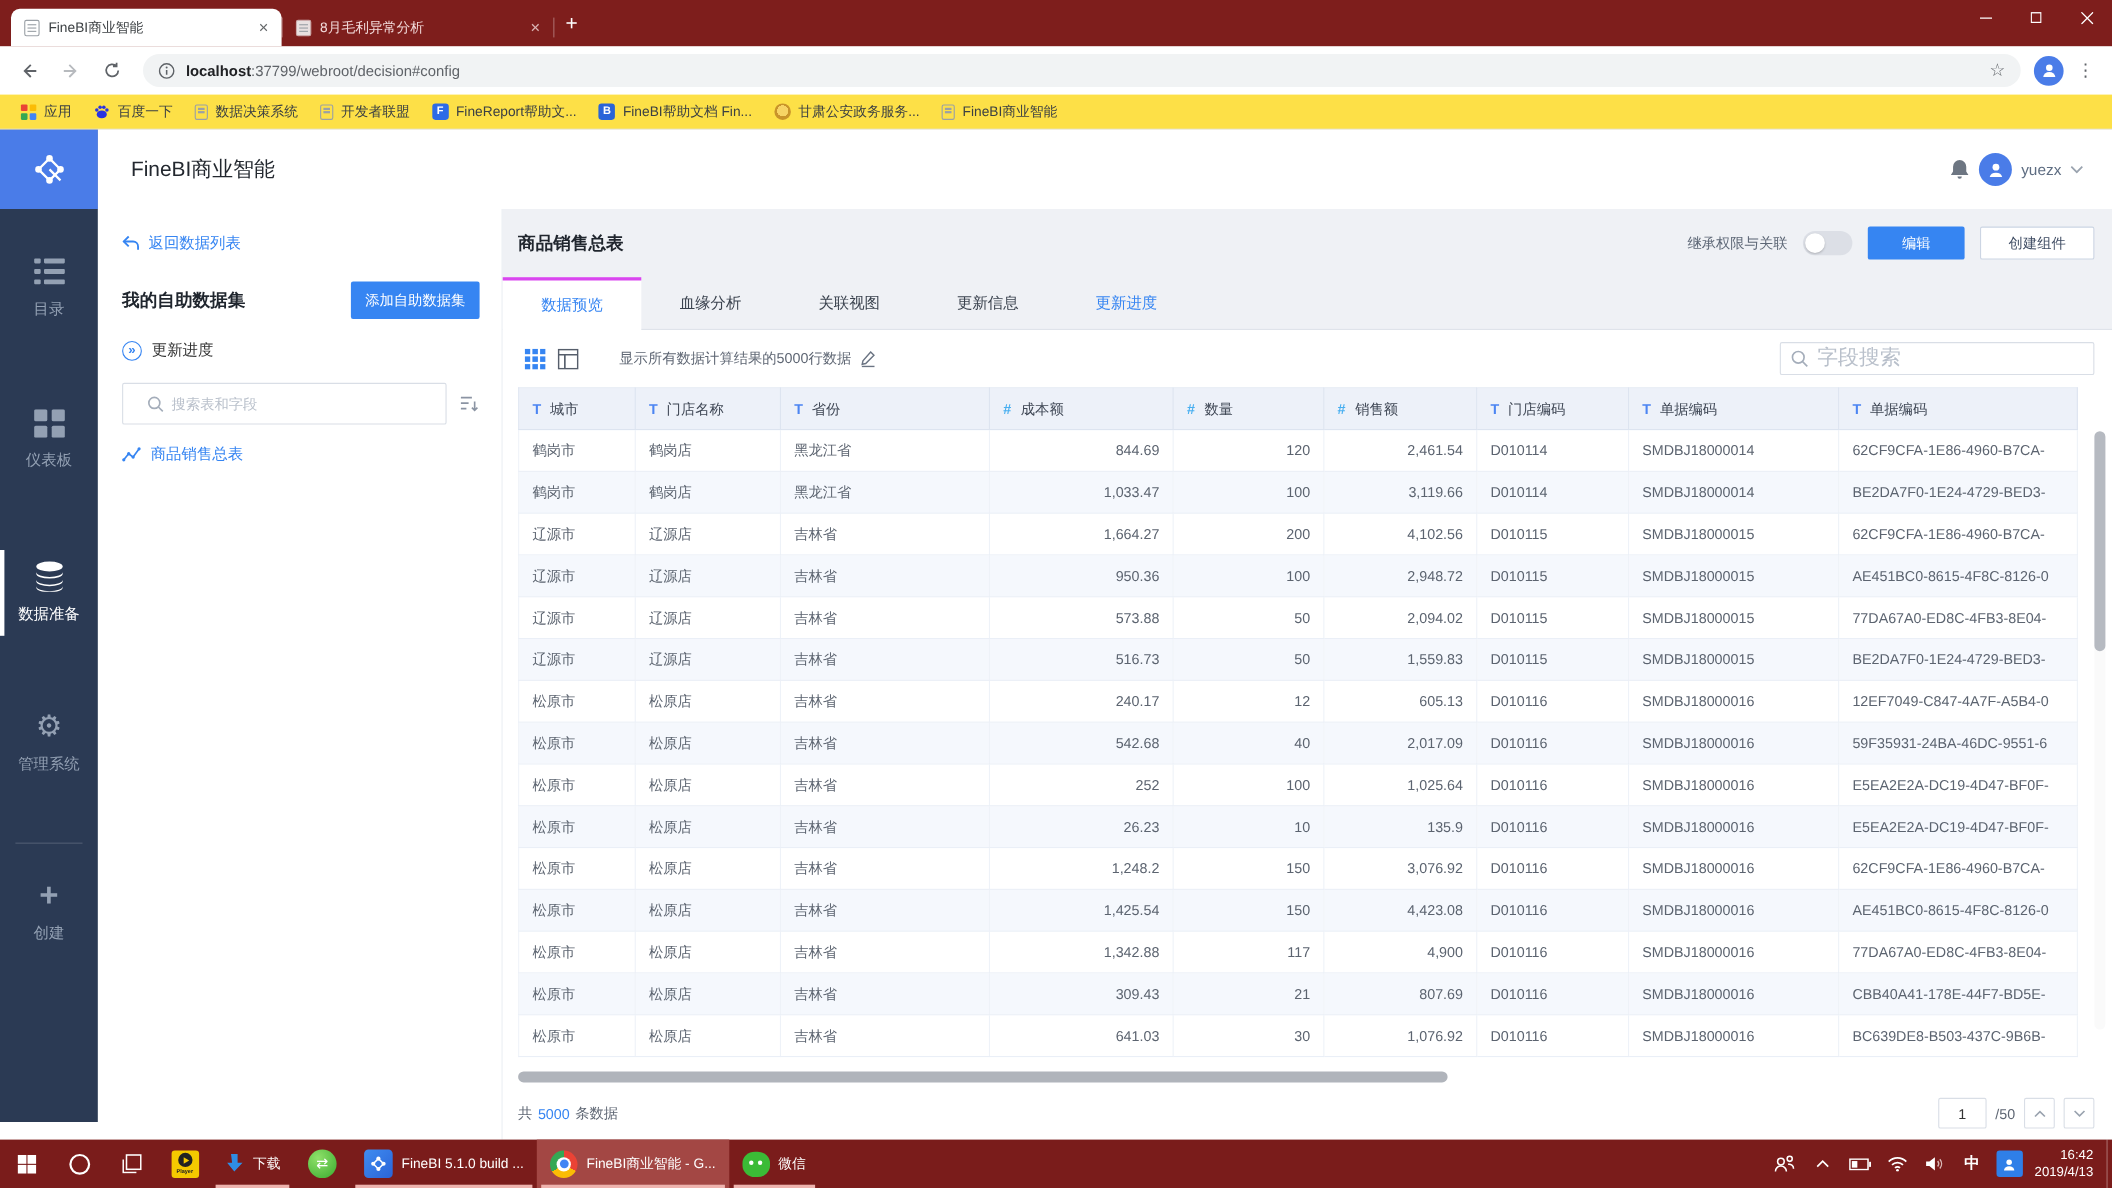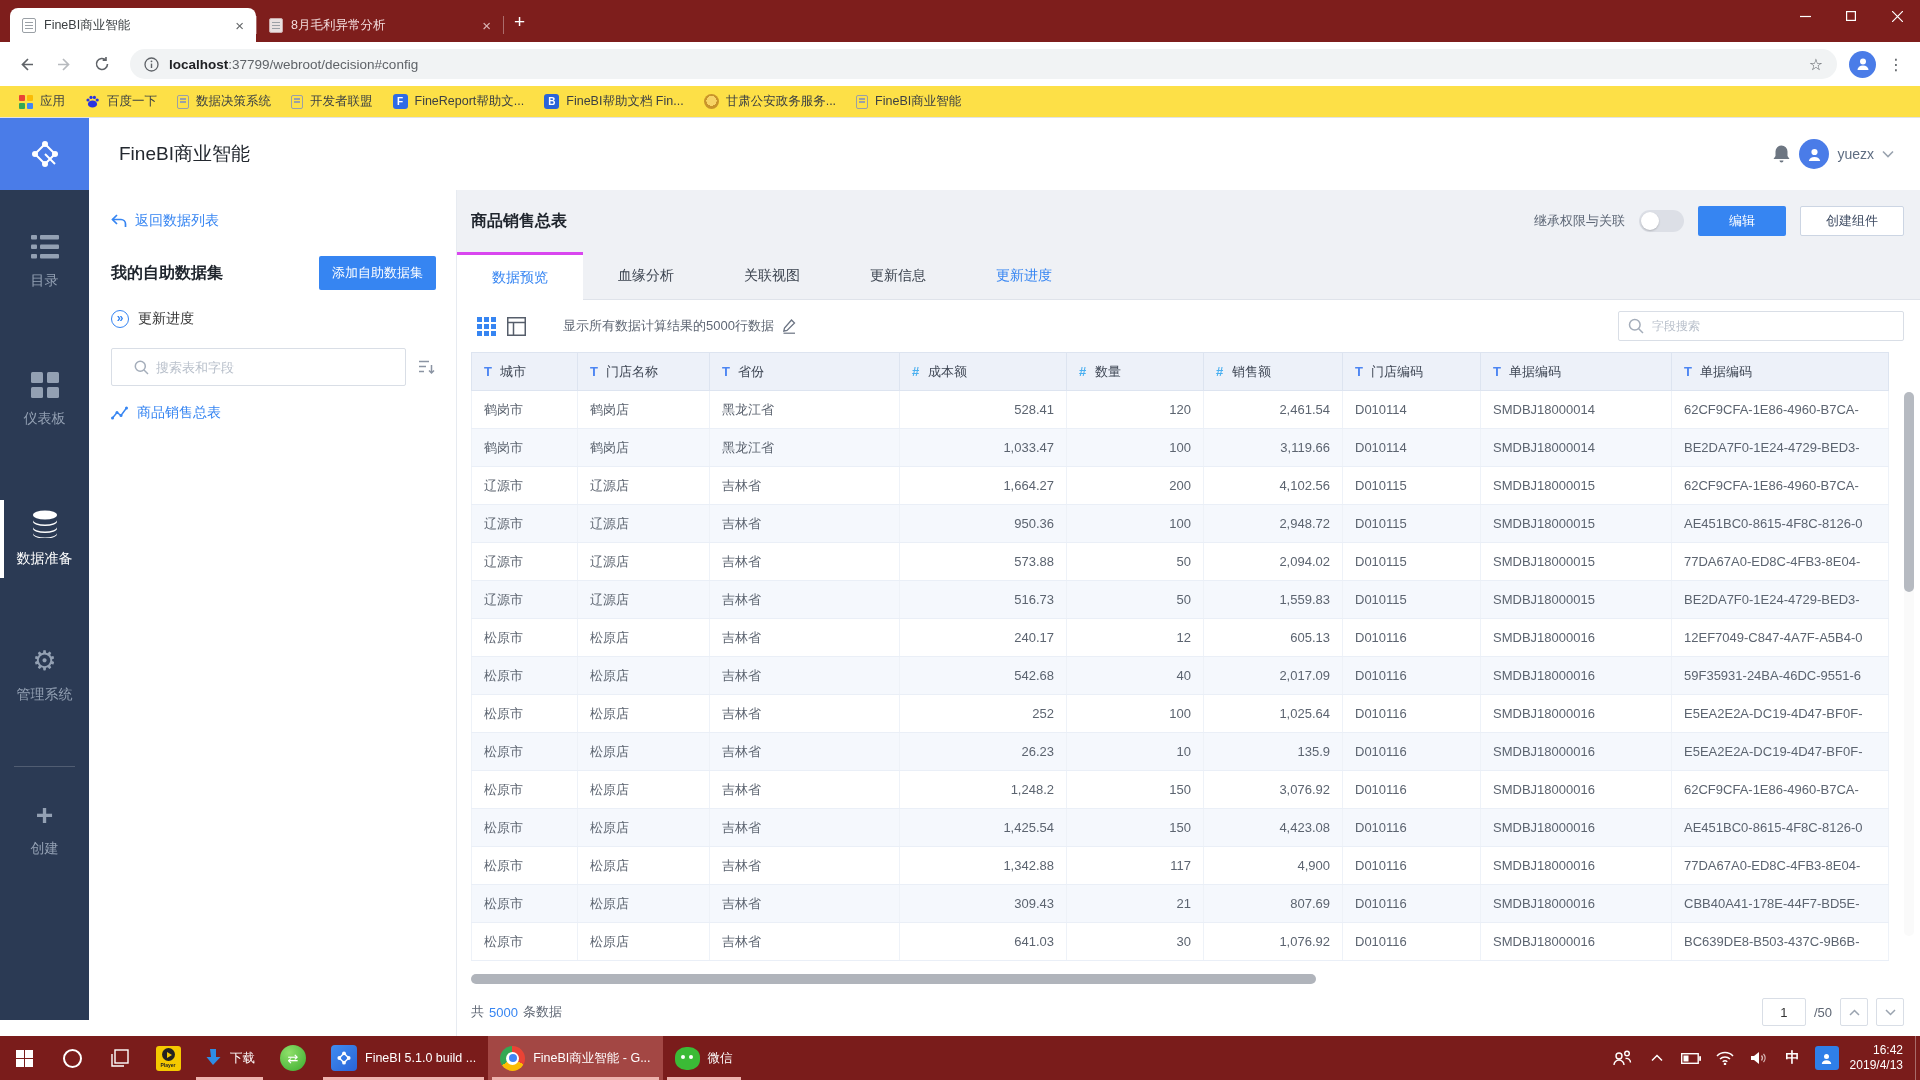--- a/index.html
+++ b/index.html
@@ -82,21 +82,21 @@
   .tabstrip{height:48px;display:flex;border-bottom:1px solid #dfe3ea;background:#eff1f5}
   .dtab{width:126px;display:flex;align-items:center;justify-content:center;font-size:14px;color:#3a424e;cursor:pointer}
   .dtab.active{background:#fff;border-top:3px solid #d946ef;color:#3685f2;margin-bottom:-1px}
   .dtab.bluelink{color:#3685f2}
 
   .content{position:absolute;left:0;right:0;top:110px;bottom:0;background:#fff}
   .content-toolbar{height:52px;display:flex;align-items:center;padding:0 16px 0 14px}
   .viewic{width:30px;height:30px;display:flex;align-items:center;justify-content:center;cursor:pointer}
   .note{margin-left:32px;font-size:13px;color:#5f6774;display:flex;align-items:center;gap:8px}
   .fieldsearch{margin-left:auto;width:286px;height:30px;border:1px solid #d9dee6;border-radius:2px;display:flex;align-items:center;padding:0 9px;gap:8px}
-  .fieldsearch input{border:none;outline:none;flex:1;font-size:12px;font-family:Liberation Sans, sans-serif;background:transparent}
+  .fieldsearch input{border:none;outline:none;flex:1;font-size:19px;font-family:Liberation Mono, monospace;background:transparent}
   .fieldsearch input::placeholder{color:#b9c0cb}
 
   .tablewrap{position:absolute;left:14px;right:22px;top:52px;bottom:48px;overflow:hidden}
   table.grid{border-collapse:collapse;table-layout:fixed;width:1417px}
   .grid th{height:38px;background:#edf1f9;font-weight:normal;font-size:13px;color:#3e4654;text-align:left;padding:0 12px;border:1px solid #dde4f0;white-space:nowrap}
   .grid th .coltype{display:inline-block;width:16px;font-weight:bold;font-size:13px}
   .coltype.t-text{color:#4c85f2}
   .coltype.t-num{color:#49aff0}
   .grid td{height:38px;font-size:13px;color:#5c6470;padding:0 12px;border-left:1px solid #eef2f8;border-right:1px solid #eef2f8;border-bottom:1px solid #eaeff7;white-space:nowrap;overflow:hidden}
   .grid tbody tr:nth-child(even){background:#f5f8fd}
@@ -463,21 +463,21 @@
               <th><span class="coltype t-text">T</span><span>单据编码</span></th>
             </tr>
           </thead>
           <tbody>
 
 
               <tr>
                 <td>鹤岗市</td>
                 <td>鹤岗店</td>
                 <td>黑龙江省</td>
-                <td>528.41</td>
+                <td>844.69</td>
                 <td>120</td>
                 <td>2,461.54</td>
                 <td>D010114</td>
                 <td>SMDBJ18000014</td>
                 <td>62CF9CFA-1E86-4960-B7CA-</td>
               </tr>
 
               <tr>
                 <td>鹤岗市</td>
                 <td>鹤岗店</td>

